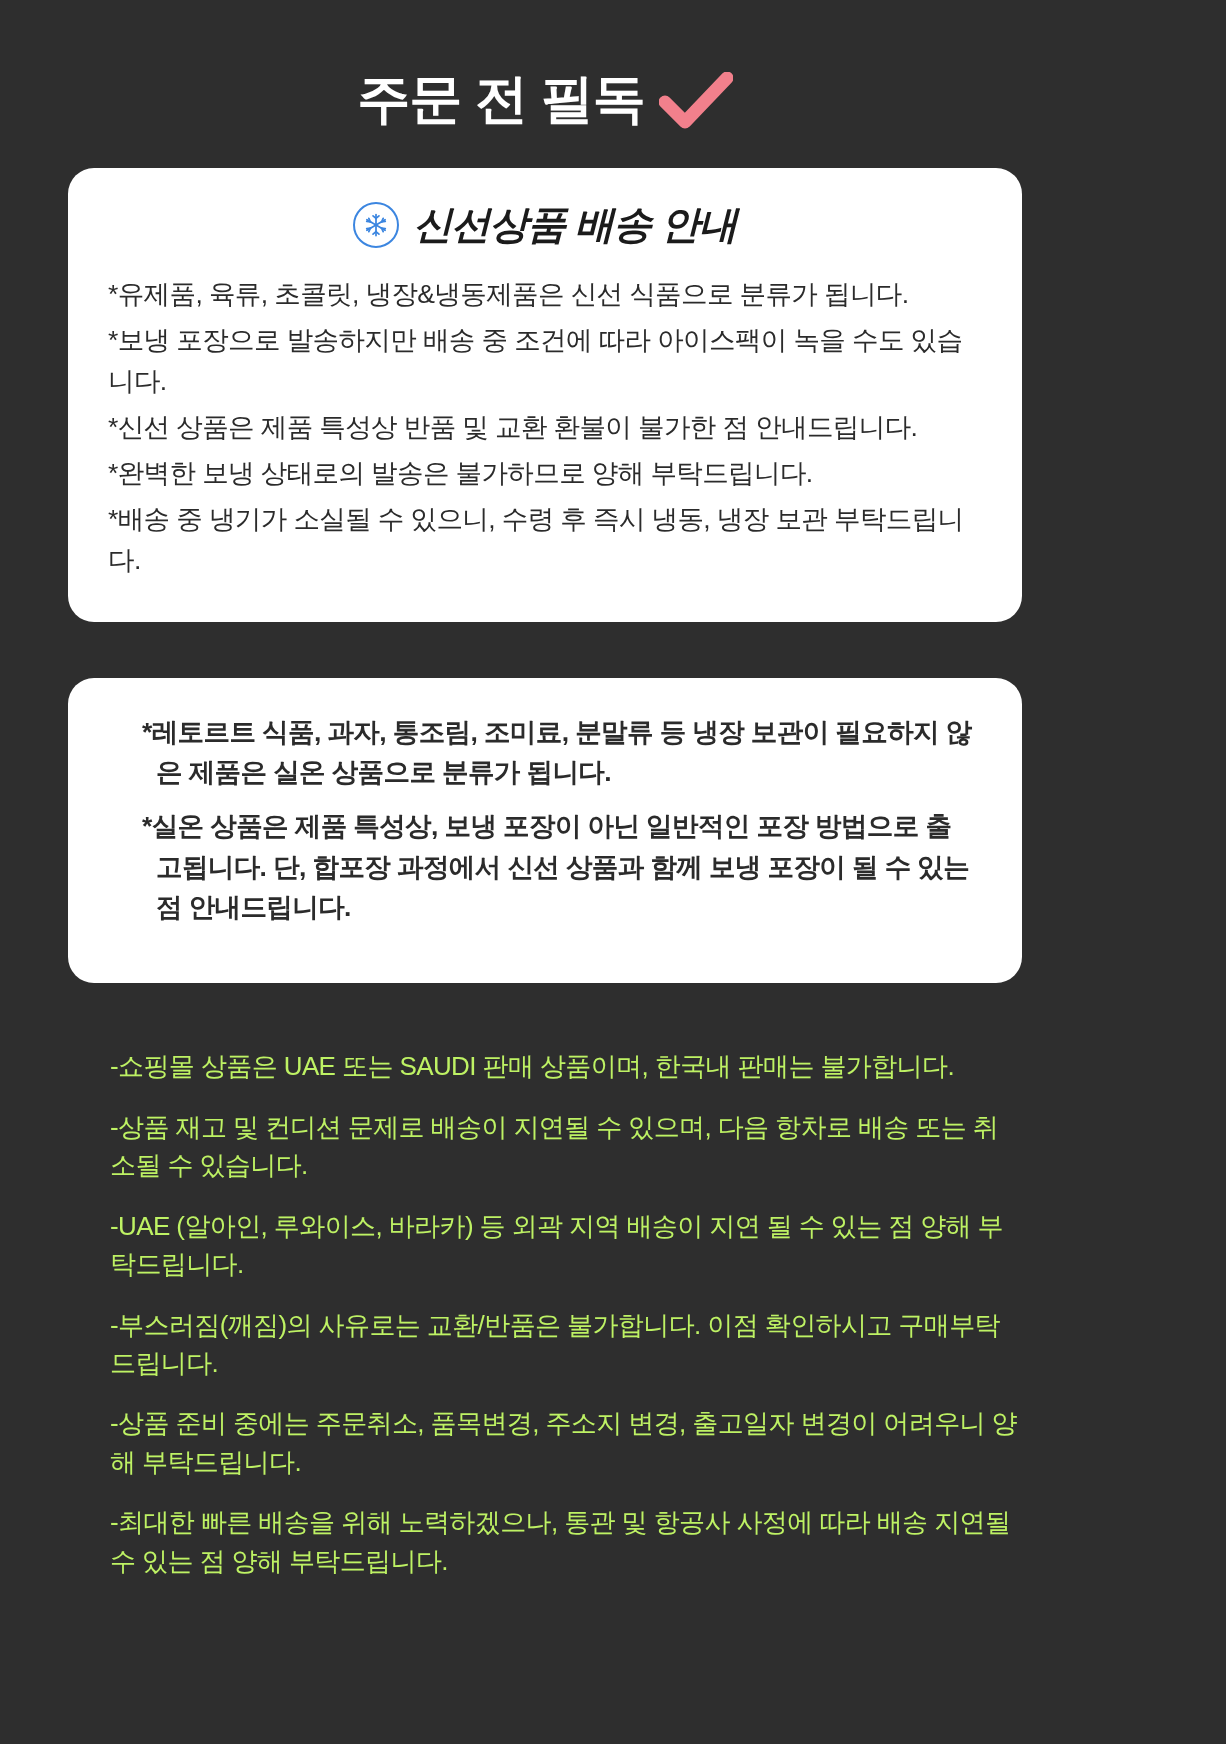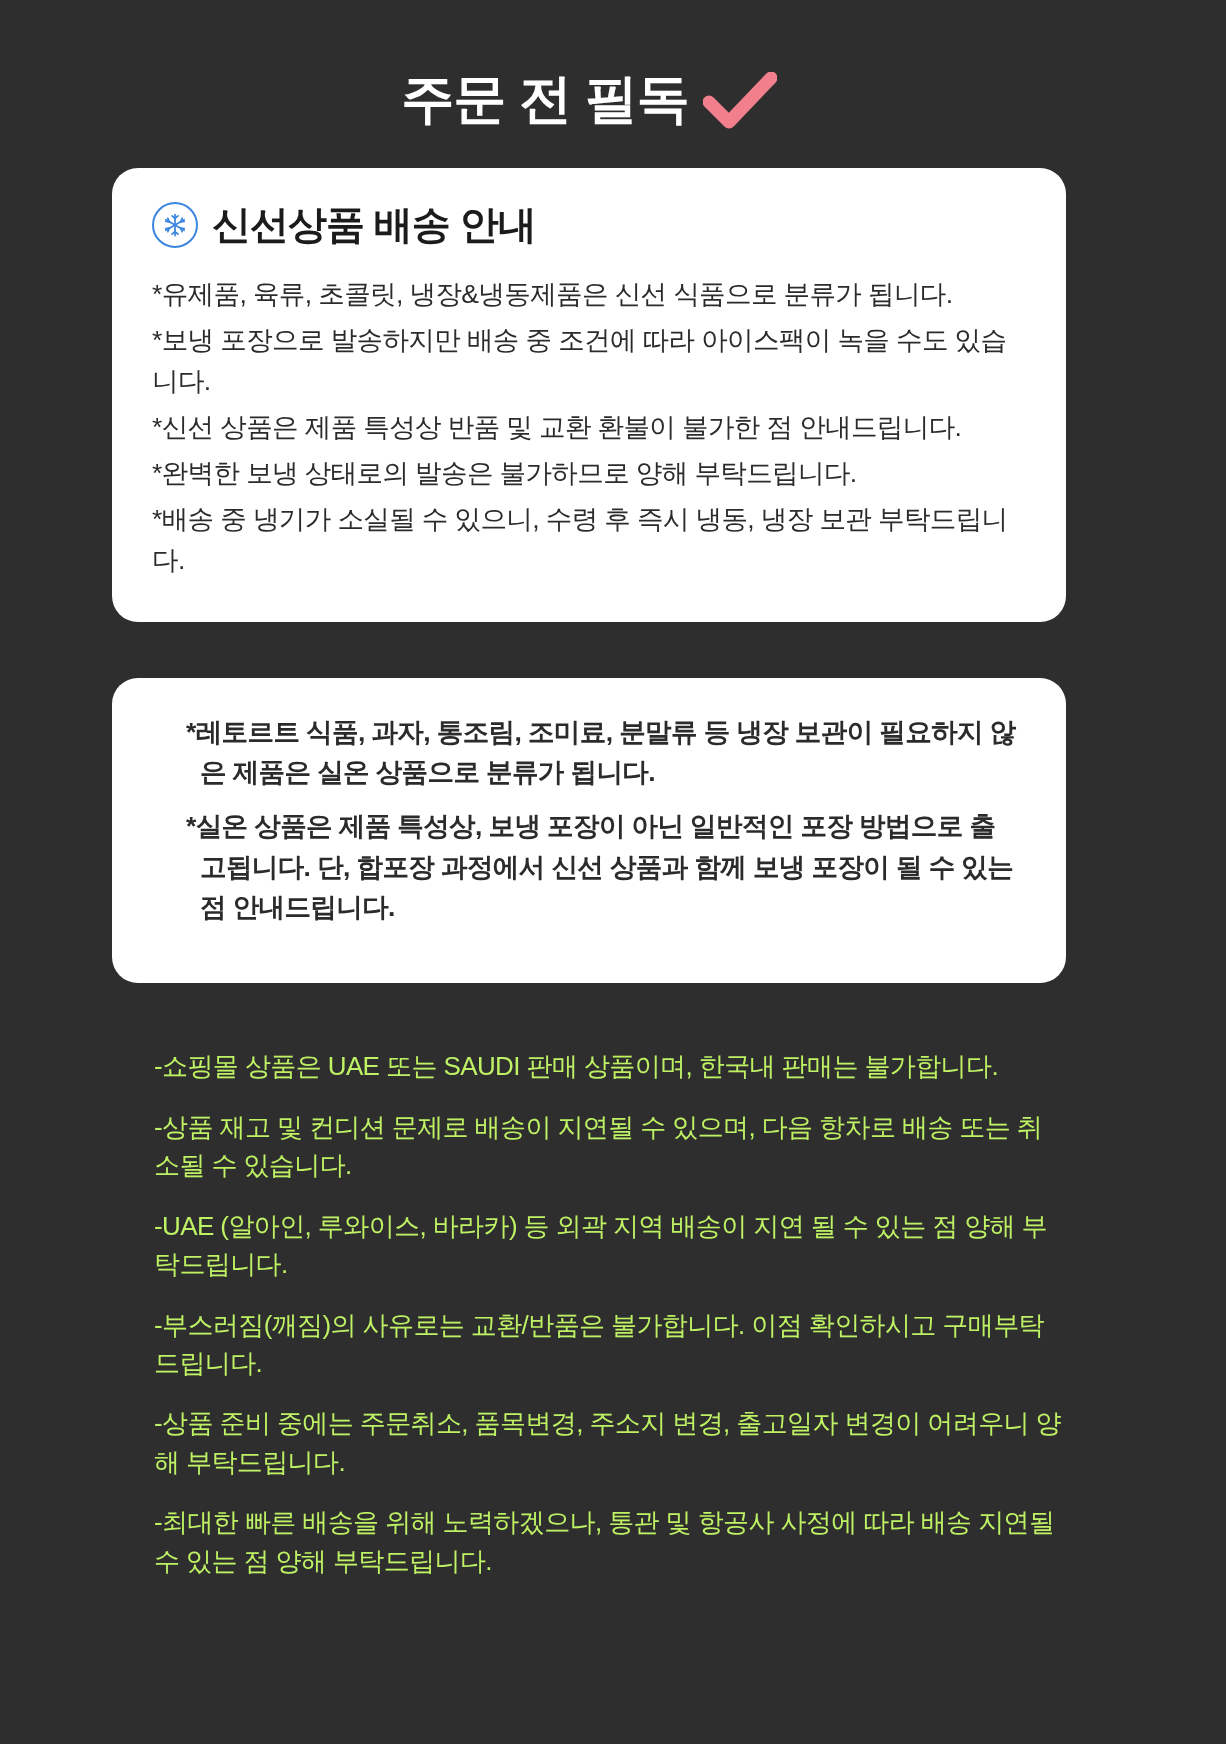--- a/index.html
+++ b/index.html
@@ -10,21 +10,20 @@
     width: 1226px;
     min-height: 1744px;
     background: #2e2e2e;
     font-family: "Liberation Sans", "DejaVu Sans", sans-serif;
     -webkit-font-smoothing: antialiased;
   }
   .page {
     width: 1090px;
     box-sizing: border-box;
     padding: 0 0 40px 0;
-    margin-left: 44px;
   }
 
   
   .header {
     display: flex;
     align-items: center;
     justify-content: center;
     gap: 14px;
     padding: 68px 0 40px 0;
   }
@@ -47,23 +46,24 @@
   .card {
     background: #ffffff;
     border-radius: 26px;
     margin: 0 68px 56px 68px;
     padding: 34px 40px 42px 40px;
     box-sizing: border-box;
   }
   .card-head {
     display: flex;
     align-items: center;
-    justify-content: flex-start;
+    justify-content: center;
     gap: 14px;
     margin-bottom: 26px;
+    font-style: italic;
   }
   .card-title {
     font-size: 39px;
     font-weight: 700;
     color: #1b1b1b;
     letter-spacing: -1px;
     line-height: 1.1;
   }
   .badge-icon {
     width: 46px;

